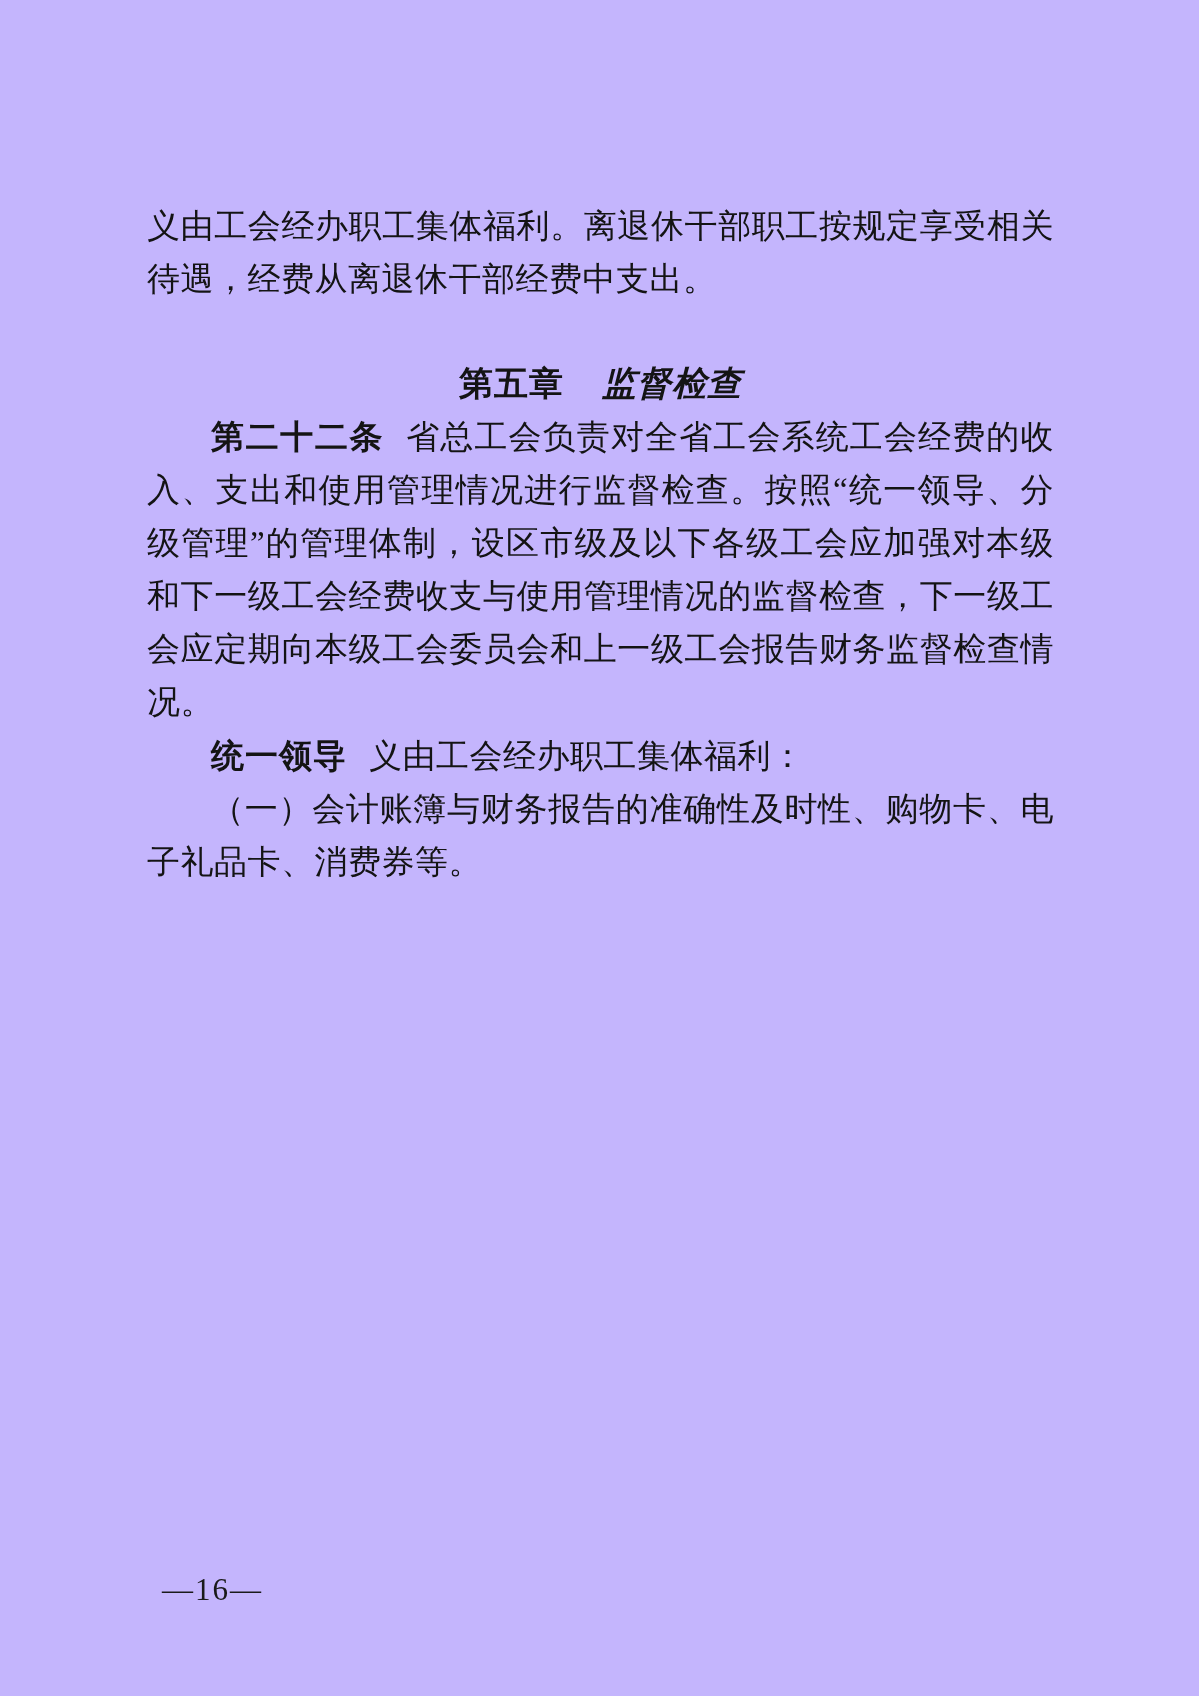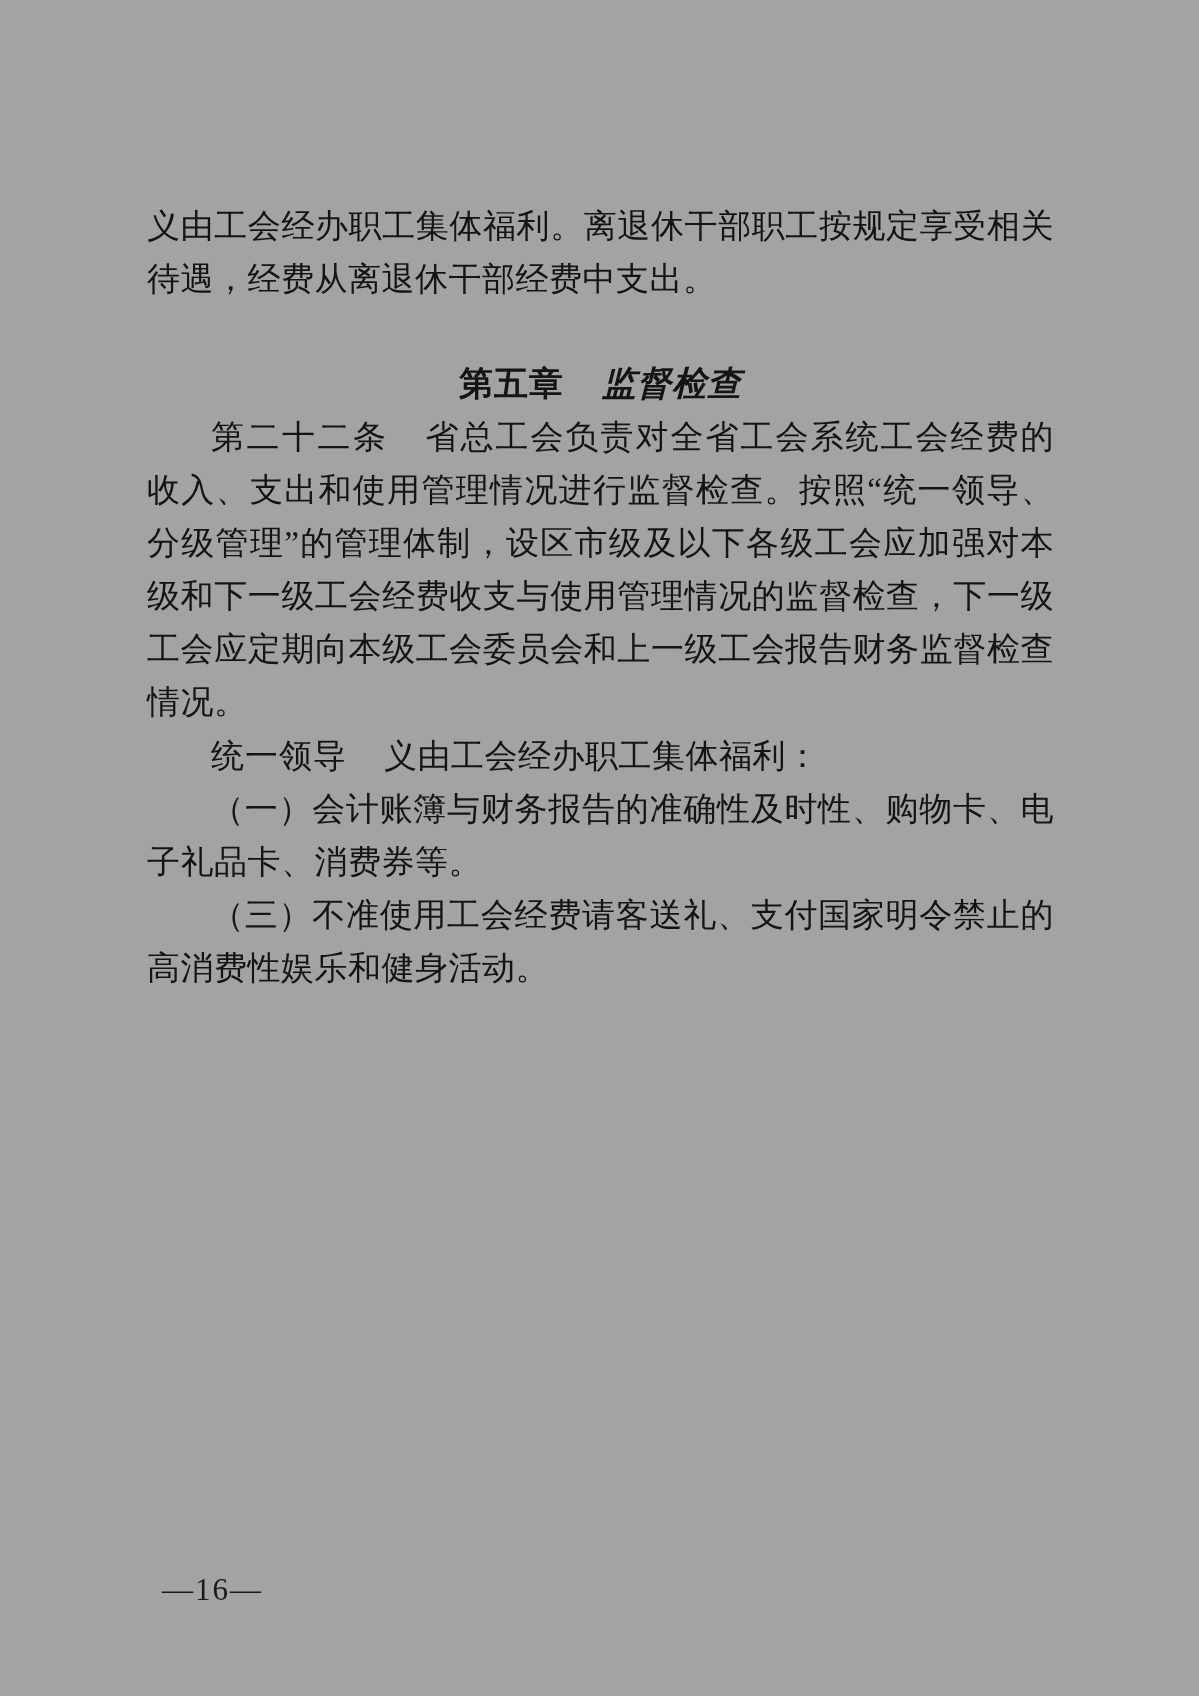--- a/index.html
+++ b/index.html
@@ -11,21 +11,21 @@
     width: 1199px;
     height: 1696px;
     position: relative;
     overflow: hidden;
     color: #141414;
     font-family: "Liberation Serif", "DejaVu Serif", serif;
   }
   .page {
     position: absolute;
     inset: 0;
-    background: #a3a3a3;
+    background: #c4b5fd;
   }
   .content {
     position: absolute;
     left: 147px;
     top: 200px;
     width: 907px;
     font-size: 33px;
     line-height: 53px;
     text-align: justify;
     text-justify: inter-character;
@@ -44,23 +44,23 @@
     font-size: 34px;
     line-height: 53px;
     font-family: "Liberation Sans", "DejaVu Sans", sans-serif;
     letter-spacing: 1px;
   }
   .chapter .chapter-title {
     margin-left: 38px;
     font-style: italic;
   }
   .lead {
-    font-weight: 400;
+    font-weight: 700;
     font-family: "Liberation Sans", "DejaVu Sans", sans-serif;
-    margin-right: 37px;
+    margin-right: 22px;
     letter-spacing: 1px;
   }
   .footer {
     position: absolute;
     left: 162px;
     top: 1572px;
     font-size: 31px;
     line-height: 36px;
     letter-spacing: 2px;
     color: #1a1a1a;
@@ -85,20 +85,17 @@
 
     <p class="indent">
       <span class="lead">统一领导</span><span>义由工会经办职工集体福利：</span>
     </p>
 
     <p class="indent">
       <span>（一）会计账簿与财务报告的准确性及时性、购物卡、电子礼品卡、消费券等。</span>
     </p>
 
 
-    <p class="indent">
-      <span>（三）不准使用工会经费请客送礼、支付国家明令禁止的高消费性娱乐和健身活动。</span>
-    </p>
 
   </div>
 
   <div class="footer">—16—</div>
 </div>
 
 </body></html>

